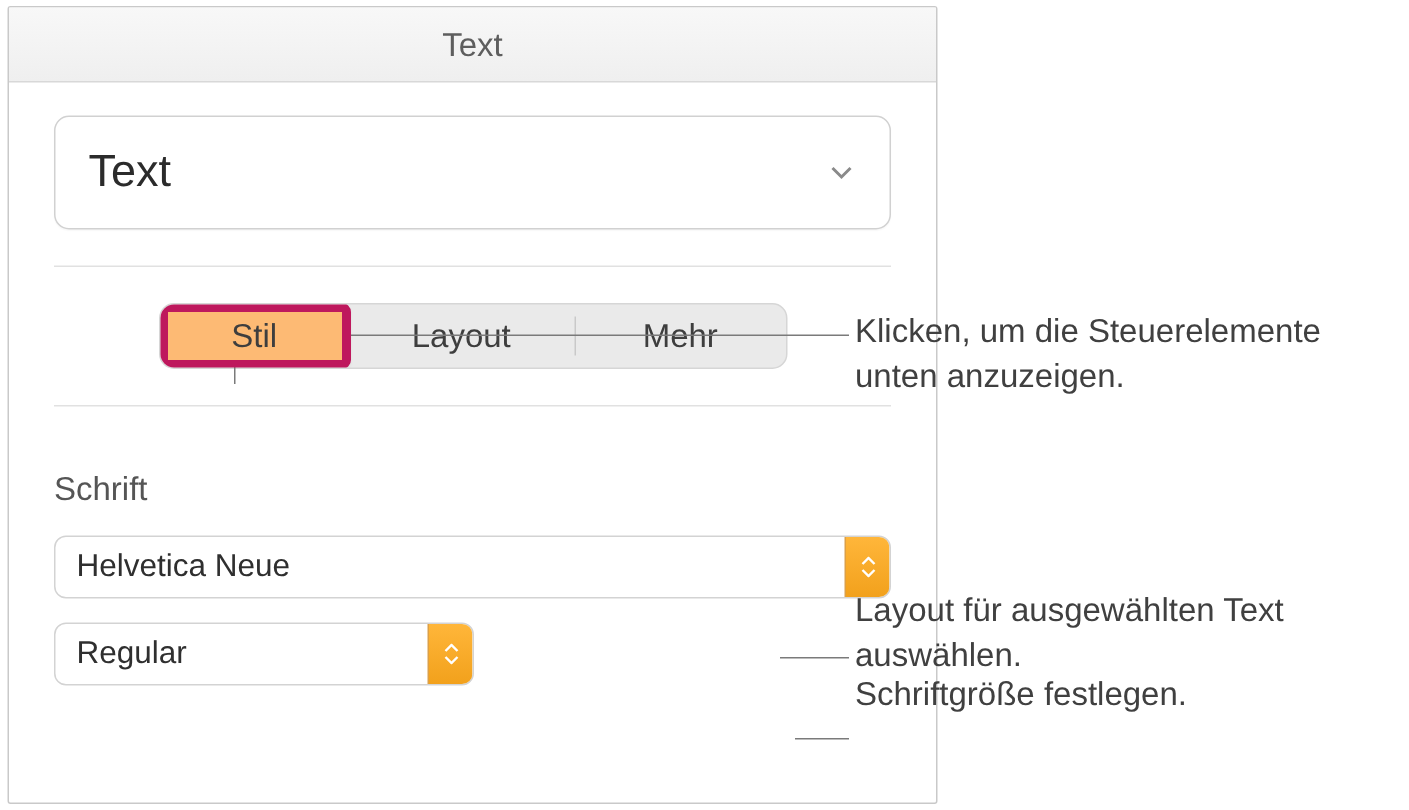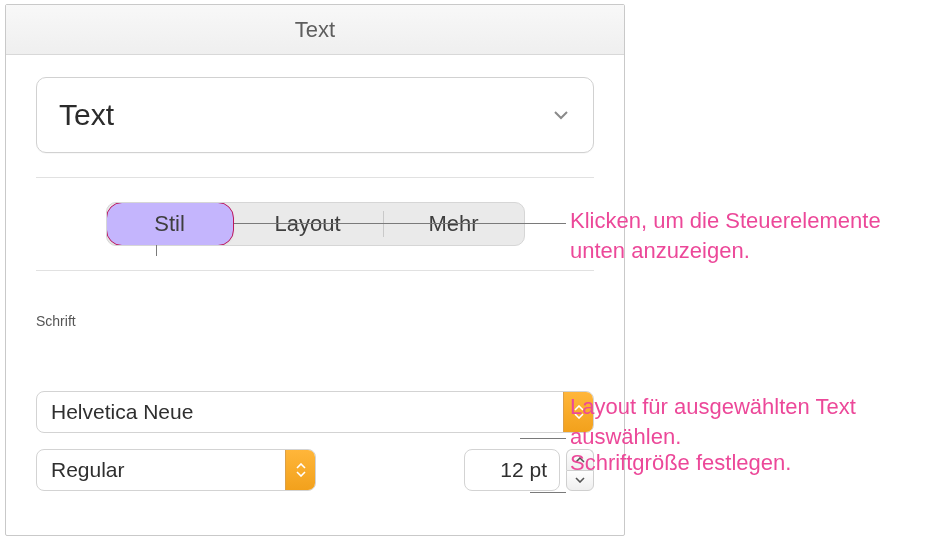--- a/index.html
+++ b/index.html
@@ -77,52 +77,52 @@
       justify-content: center;
       font-size: 22px;
       color: #3e3e3e;
       position: relative;
       cursor: default;
     }
     .seg-stil { width: 128px; }
     .seg-layout { width: 150px; }
     .seg-mehr { width: 140px; }
     .segmented .seg.active {
-      background: #c4b5fd;
-      border: 1px solid #be185d;
-      border-radius: 16px;
+      background: #fdba74;
+      border: 6px solid #be185d;
+      border-radius: 6px;
       margin: -1px;
       z-index: 2;
       box-shadow: 0 1px 2px rgba(0,0,0,0.05);
     }
     .seg-sep {
       width: 1px;
       background: #c9c9c9;
       margin: 8px 0;
     }
     .section-label {
       margin-top: 42px;
-      font-size: 14px;
+      font-size: 22px;
       color: #555;
     }
     .row { display: flex; gap: 14px; margin-top: 18px; align-items: stretch; }
     .popup {
       display: flex;
       align-items: center;
       justify-content: space-between;
       border: 1px solid #d3d3d3;
       border-radius: 8px;
       background: #fff;
       height: 42px;
       padding-left: 14px;
       font-size: 21px;
       color: #2f2f2f;
       overflow: hidden;
     }
-    .popup.full { flex: 1; margin-top: 44px; }
+    .popup.full { flex: 1; }
     .popup .updown {
       width: 30px;
       height: 100%;
       background: #f5a623;
       background: linear-gradient(to bottom,#ffb63a,#f2a11c);
       display: flex;
       flex-direction: column;
       align-items: center;
       justify-content: center;
       gap: 2px;
@@ -158,21 +158,21 @@
     }
     .stepper .sbtn:first-child { border-radius: 6px 6px 0 0; border-bottom: none; }
     .stepper .sbtn:last-child { border-radius: 0 0 6px 6px; }
     .stepper svg { width: 10px; height: 6px; }
     
     
     .callout {
       position: absolute;
       left: 570px;
       font-size: 22px;
-      color: #ec4899;
+      color: #404040;
       line-height: 1.35;
     }
     .co1 { top: 206px; }
     .co2 { top: 392px; }
     .co3 { top: 448px; }
     
     .elbow1-h { position:absolute; left:156px; top:223px; height:33px; width:1px; background:#7a7a7a; }
     .elbow1-top { position:absolute; left:156px; top:223px; height:1px; width:410px; background:#7a7a7a; }
     .lead2 { position:absolute; left:520px; top:438px; width:46px; height:1px; background:#7a7a7a; }
     .lead3 { position:absolute; left:530px; top:492px; width:36px; height:1px; background:#7a7a7a; }
@@ -227,37 +227,20 @@
         <span>Regular</span>
         <span class="updown">
           <svg viewBox="0 0 10 6">
               <path d="M1 5 L5 1 L9 5" fill="none" stroke="#fff" stroke-width="1.6"></path>
             </svg>
           <svg viewBox="0 0 10 6">
               <path d="M1 1 L5 5 L9 1" fill="none" stroke="#fff" stroke-width="1.6"></path>
             </svg>
         </span>
       </div>
-      <div class="size-group">
-        <div class="size-field">
-          <span>12 pt</span>
-        </div>
-        <div class="stepper">
-          <div class="sbtn">
-            <svg viewBox="0 0 10 6">
-                <path d="M1 5 L5 1 L9 5" fill="none" stroke="#555" stroke-width="1.6"></path>
-              </svg>
-          </div>
-          <div class="sbtn">
-            <svg viewBox="0 0 10 6">
-                <path d="M1 1 L5 5 L9 1" fill="none" stroke="#555" stroke-width="1.6"></path>
-              </svg>
-          </div>
-        </div>
-      </div>
     </div>
   </div>
 </div>
 
 <div class="elbow1-h"></div>
 <div class="elbow1-top"></div>
 <div class="lead2"></div>
 <div class="lead3"></div>
 
 <div class="callout co1">Klicken, um die Steuerelemente unten anzuzeigen.</div>

